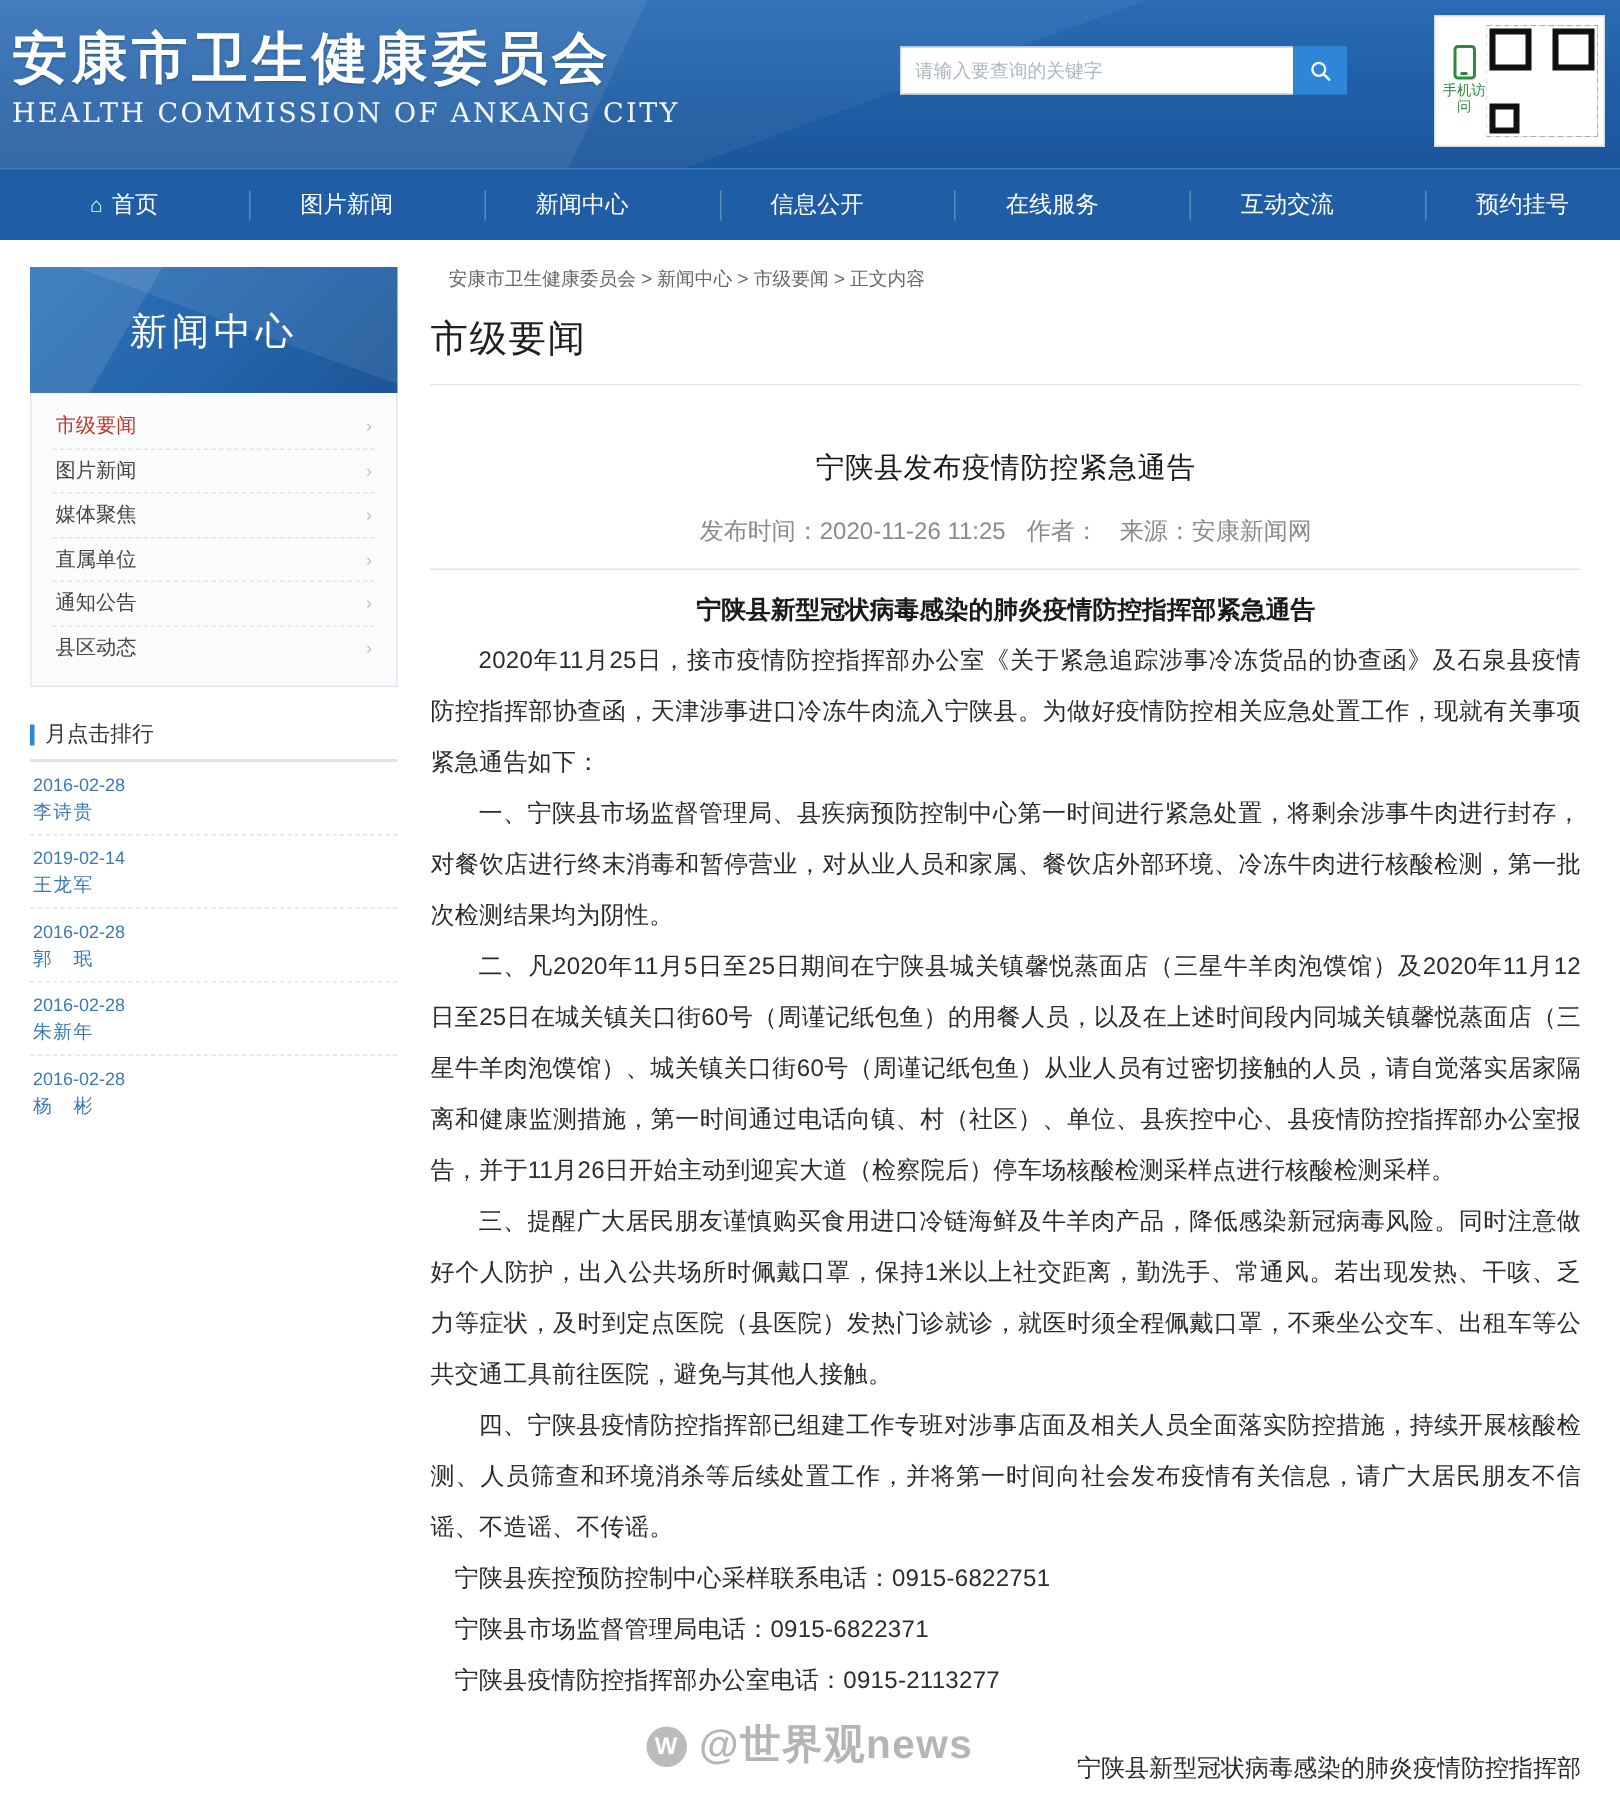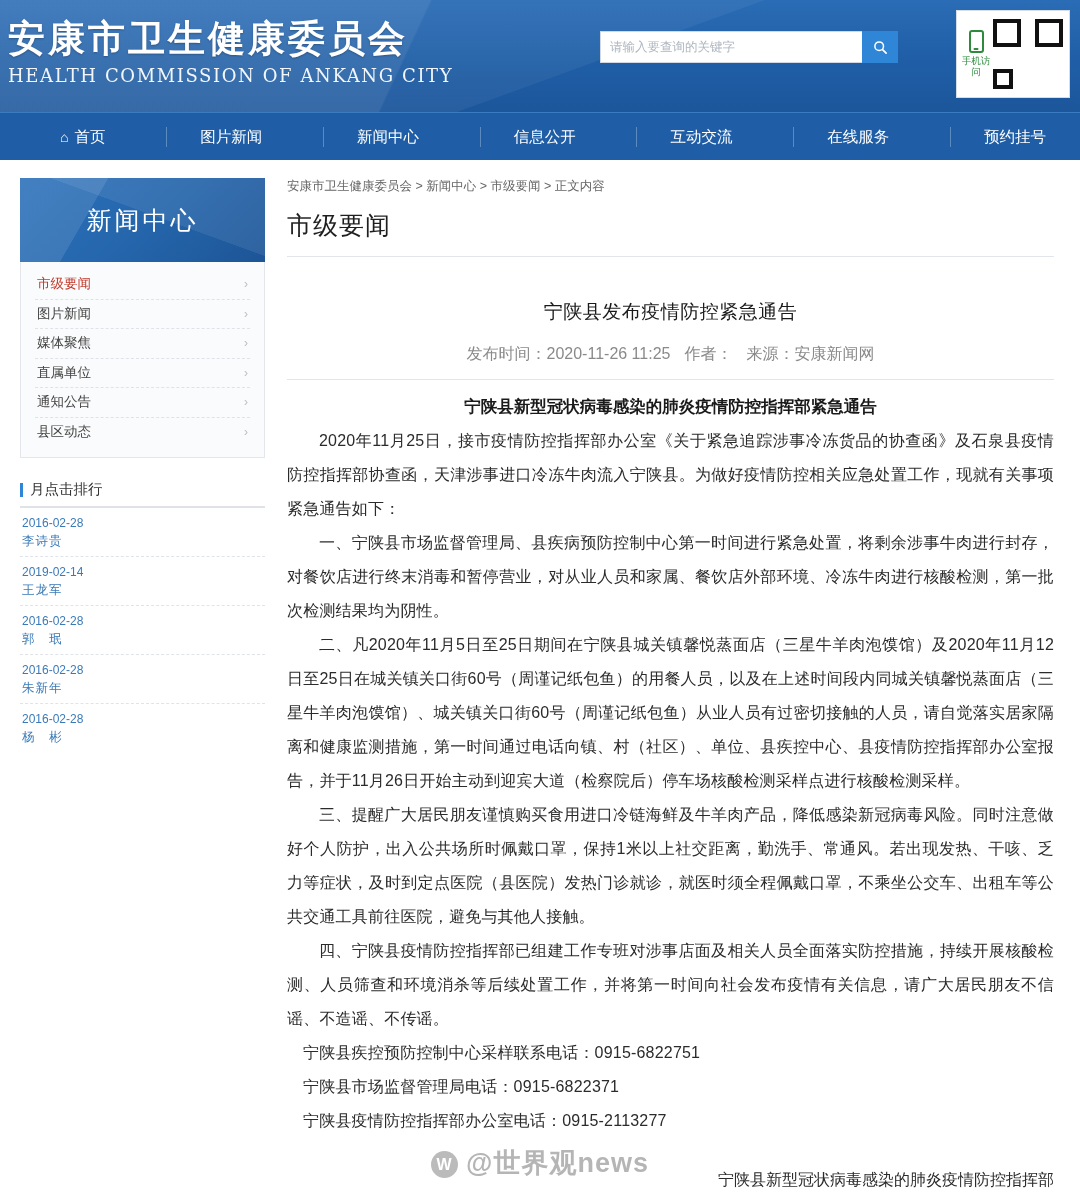--- a/index.html
+++ b/index.html
@@ -208,21 +208,21 @@
     width:3px; height:14px; background:#2f86d6; margin-right:7px;
   }
   .rank-item {
     border-bottom:1px dashed #e0e4e8;
     padding:7px 2px 6px 2px;
   }
   .rank-item .date { font-size:12px; color:#3a7ab8; line-height:17px; }
   .rank-item .name { font-size:12.5px; color:#3a7ab8; line-height:18px; letter-spacing:1px;}
   
   .main { flex:1; min-width:0; padding-right:6px;}
-  .crumb { font-size:12.5px; color:#666; margin-bottom:14px; }
+  .crumb { font-size:12.5px; color:#666; margin-bottom:14px;margin-left:12px; }
   .page-title {
     font-size:25px;
     color:#1f1f1f;
     font-family:"DejaVu Serif", serif;
     letter-spacing:1px;
     padding-bottom:14px;
     border-bottom:1px solid #e2e5e9;
   }
   .art-title {
     text-align:center;
@@ -317,22 +317,22 @@
   </div>
 </div>
 
 <div class="nav">
   <div class="nav-item">
     <span class="home-ico">⌂</span><span>首页</span>
   </div>
   <div class="nav-item">图片新闻</div>
   <div class="nav-item">新闻中心</div>
   <div class="nav-item">信息公开</div>
+  <div class="nav-item">在线服务</div>
   <div class="nav-item">互动交流</div>
-  <div class="nav-item">在线服务</div>
   <div class="nav-item">预约挂号</div>
 </div>
 
 <div class="wrap">
 
   <div class="sidebar">
     <div class="side-head">
       <span>新闻中心</span>
     </div>
     <div class="side-menu">

